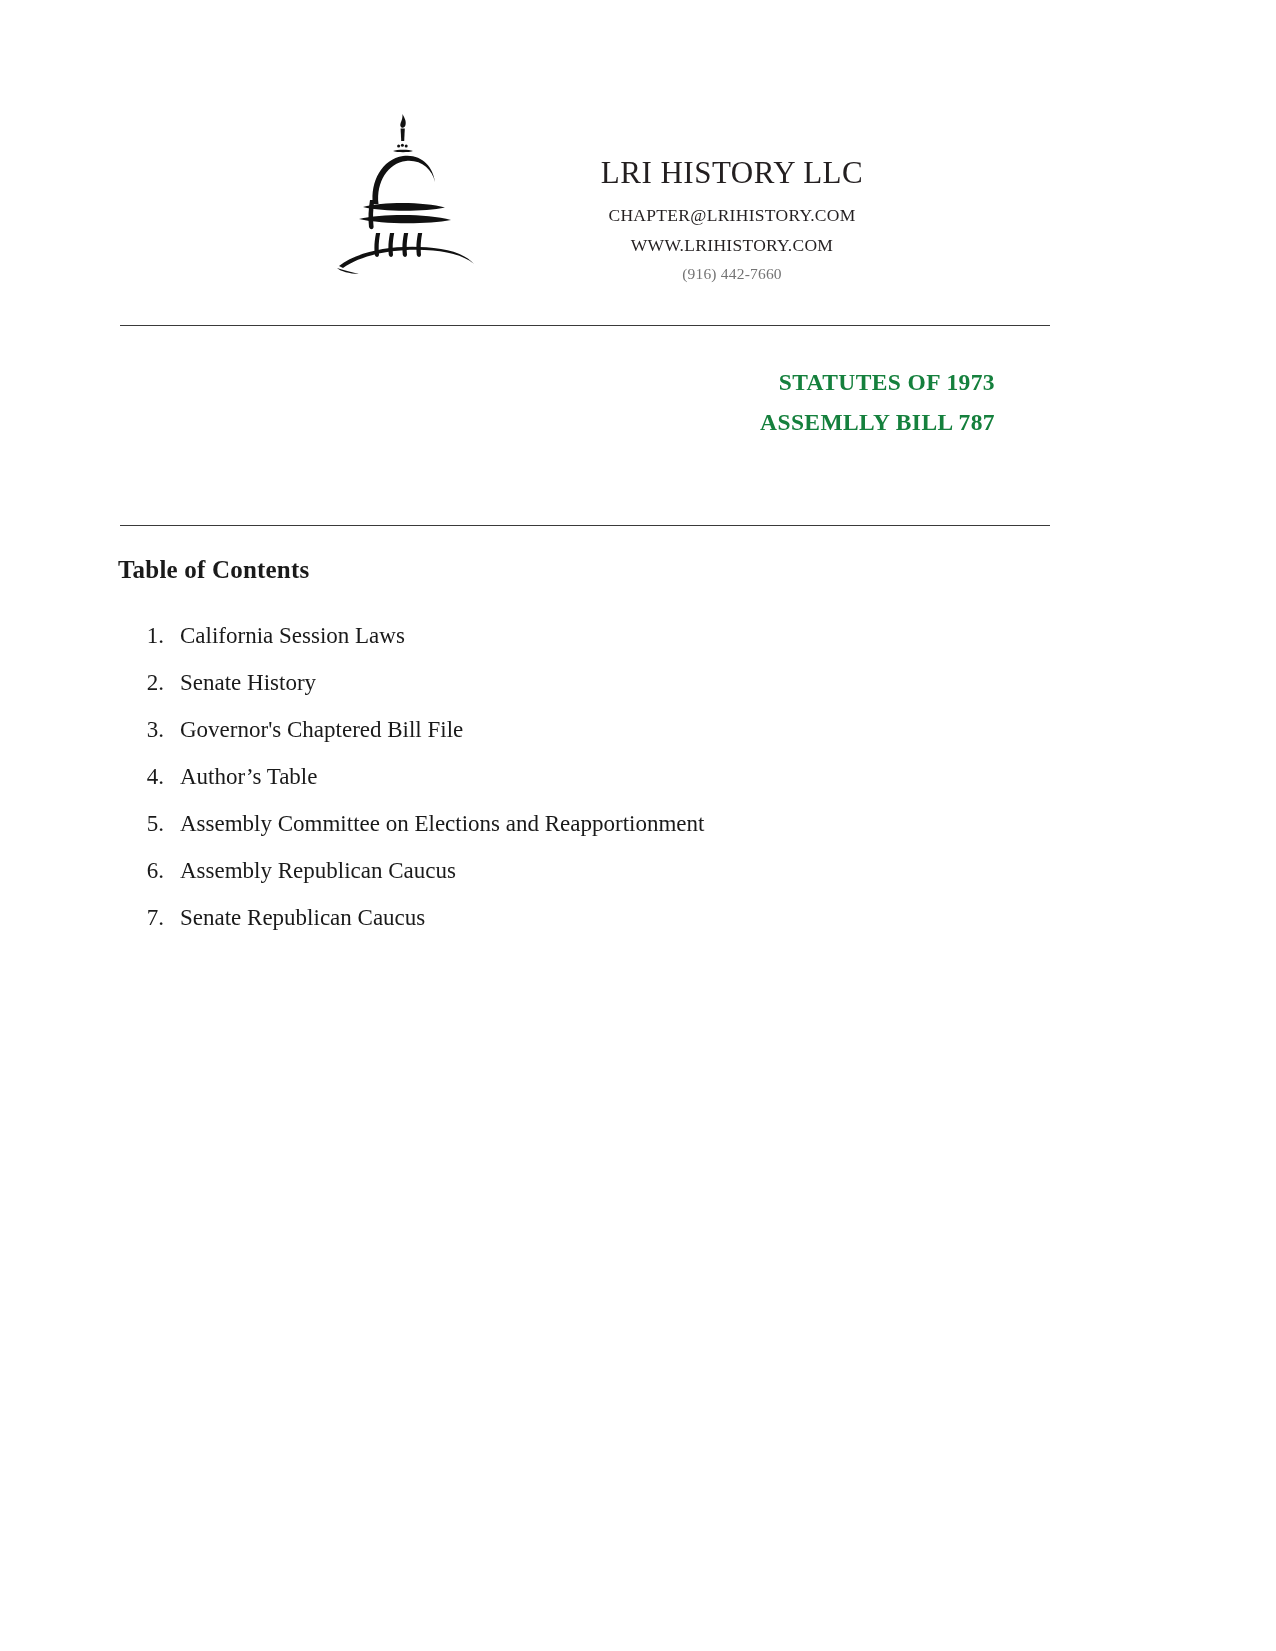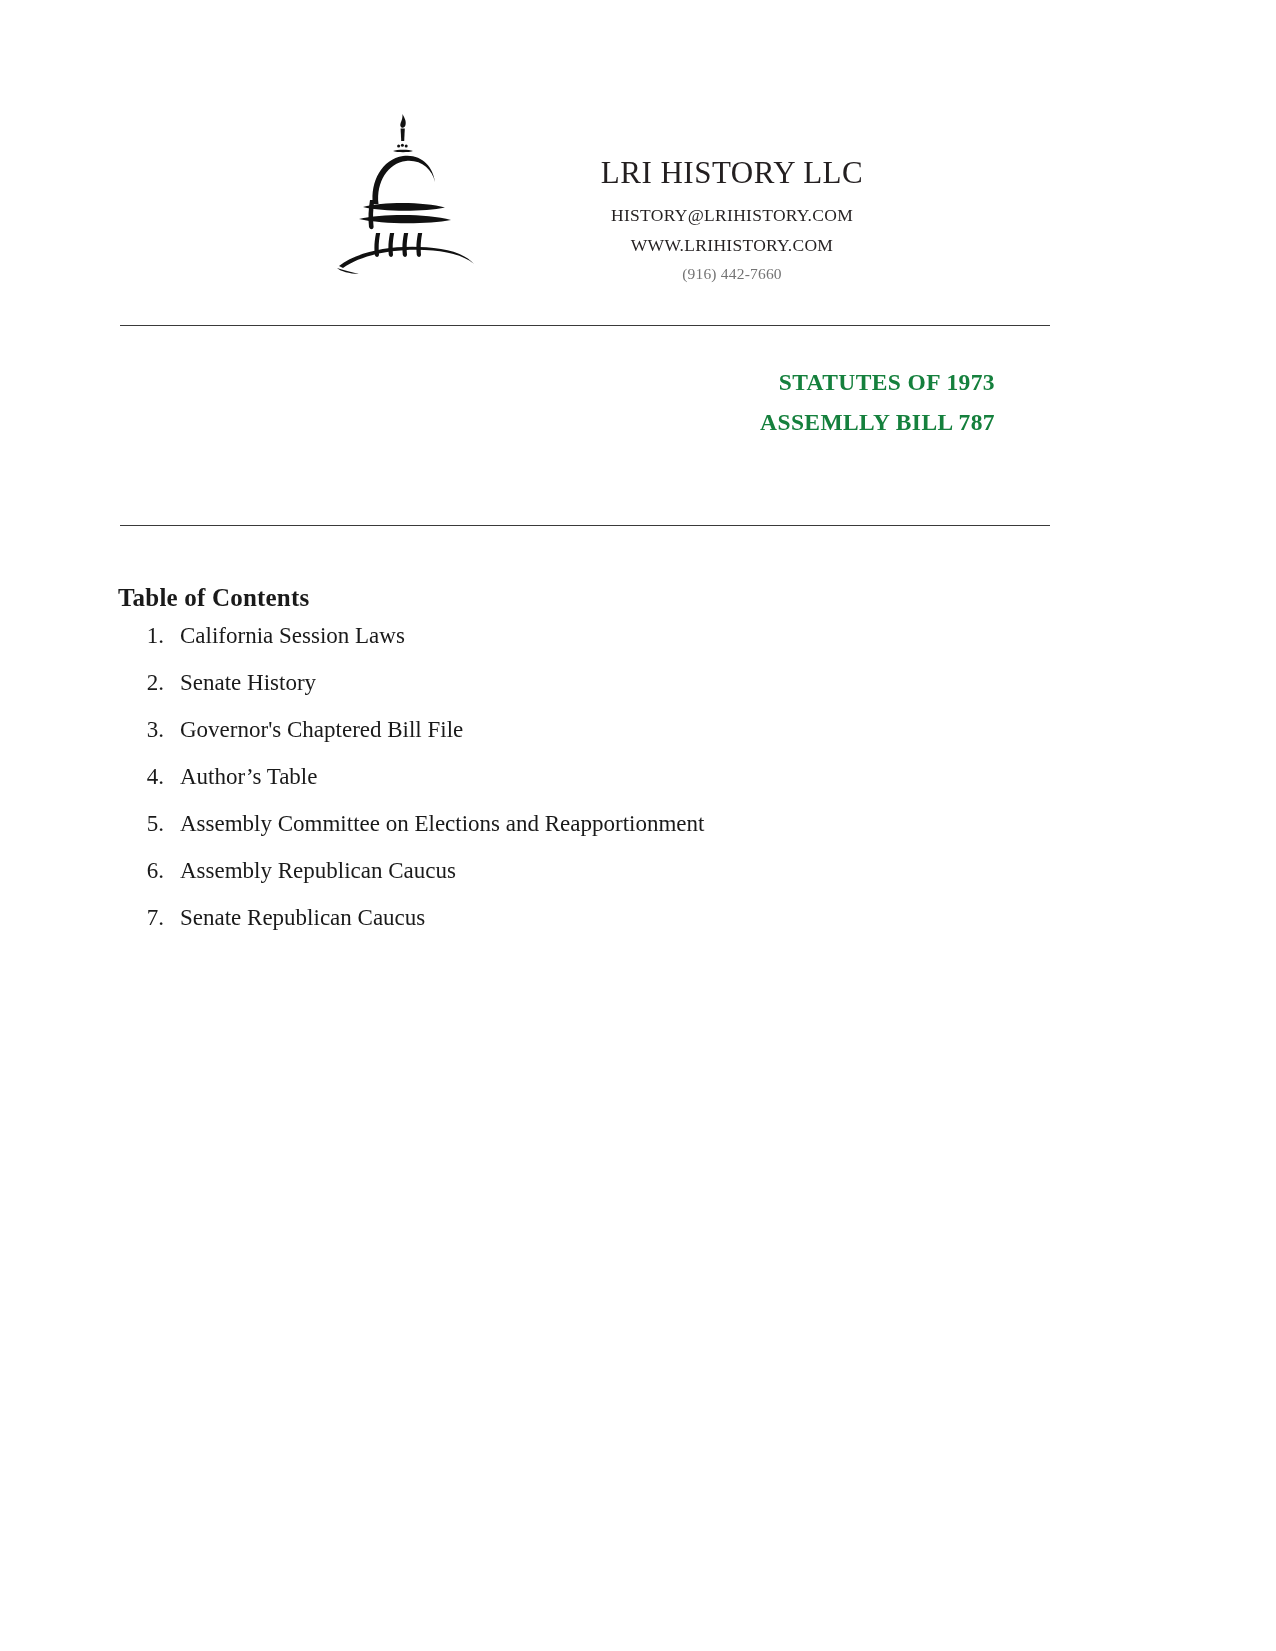--- a/index.html
+++ b/index.html
@@ -94,21 +94,20 @@
 
   
   .toc-heading {
     position: absolute;
     left: 118px;
     top: 556px;
     font-size: 25px;
     font-weight: bold;
     color: #1a1a1a;
     letter-spacing: 0.2px;
-    margin-top: 28px;
   }
   .toc-list {
     position: absolute;
     left: 118px;
     top: 612px;
     width: 900px;
     margin: 0;
     padding: 0;
     list-style: none;
   }
@@ -168,21 +167,21 @@
 
           <path d="M10 158 C30 142 72 135 112 141 C128 143.5 139 149 145 156
                    C136 148 120 144 104 142.6 C70 139.5 33 146 14 160 Z"></path>
           <path d="M8 160 C12 163.6 20 165.6 30 166 C22 164 14 162 8 160 Z"></path>
         </g>
       </svg>
     </div>
 
     <div class="contact-block">
       <div class="company-name">LRI HISTORY LLC</div>
-      <div class="contact-line">HISTORY@LRIHISTORY.COM</div>
+      <div class="contact-line">CHAPTER@LRIHISTORY.COM</div>
       <div class="contact-line">WWW.LRIHISTORY.COM</div>
       <div class="contact-phone">(916) 442-7660</div>
     </div>
 
   </div>
 
   <div class="rule rule-top"></div>
 
   <div class="title-block">
     <div>STATUTES OF 1973</div>

